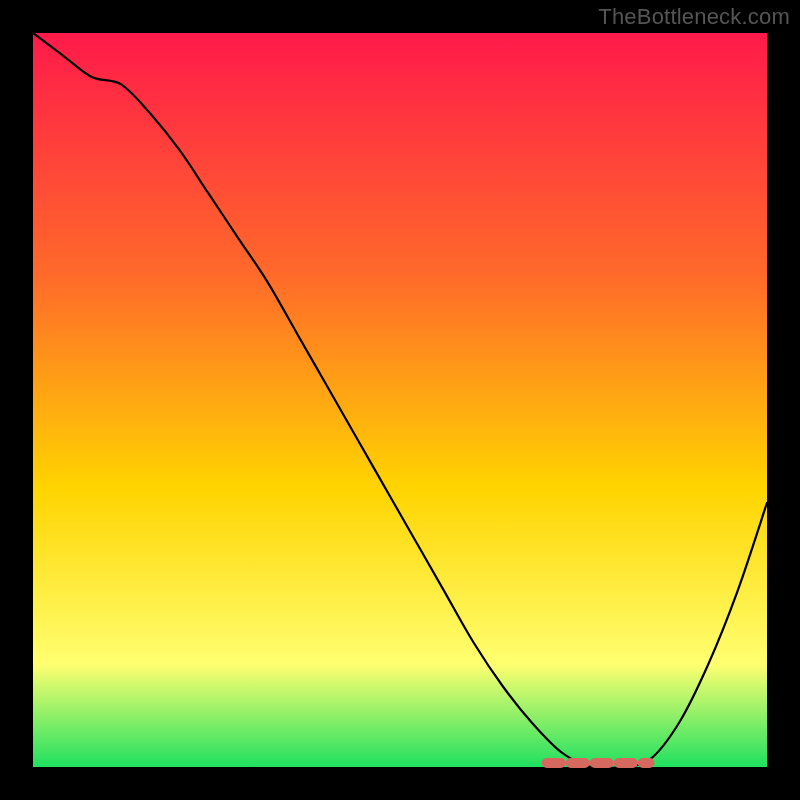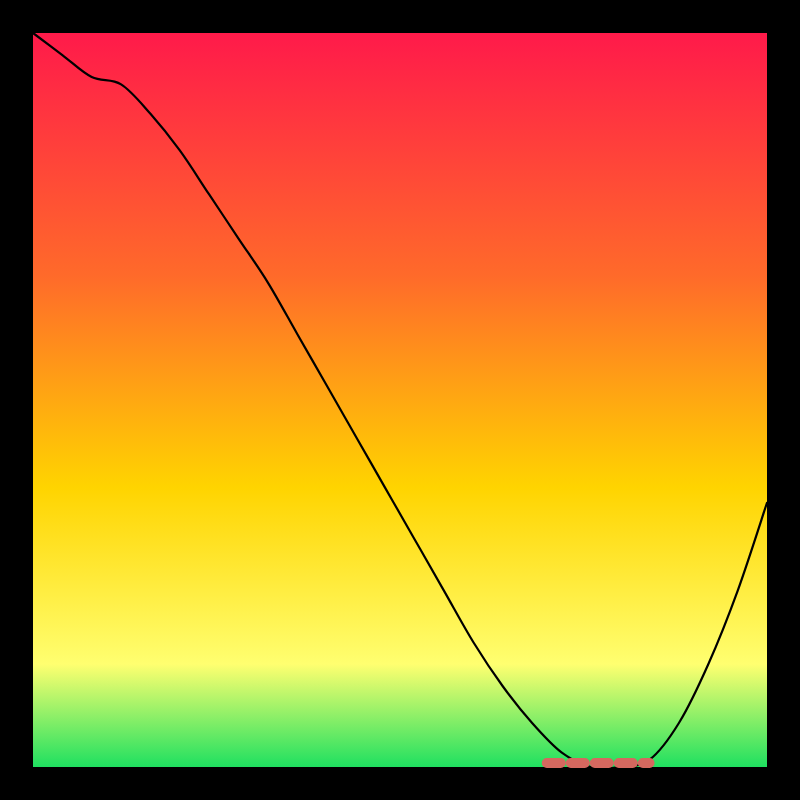--- a/index.html
+++ b/index.html
@@ -29,20 +29,21 @@
   svg {
     position: absolute;
     top: 0;
     left: 0;
   }
 </style>
 </head>
 <body>
 <div class="frame">
 
+<div class="watermark">TheBottleneck.com</div>
 
 <svg id="chart" width="800" height="800">
   <defs>
     <linearGradient id="bgGrad" x1="0" y1="0" x2="0" y2="1">
       <stop id="g0" offset="0%" stop-color="#ff1a4a"></stop>
       <stop id="g1" offset="33%" stop-color="#ff6a2a"></stop>
       <stop id="g2" offset="62%" stop-color="#ffd400"></stop>
       <stop id="g3" offset="86%" stop-color="#ffff70"></stop>
       <stop id="g4" offset="100%" stop-color="#1fe060"></stop>
     </linearGradient>

